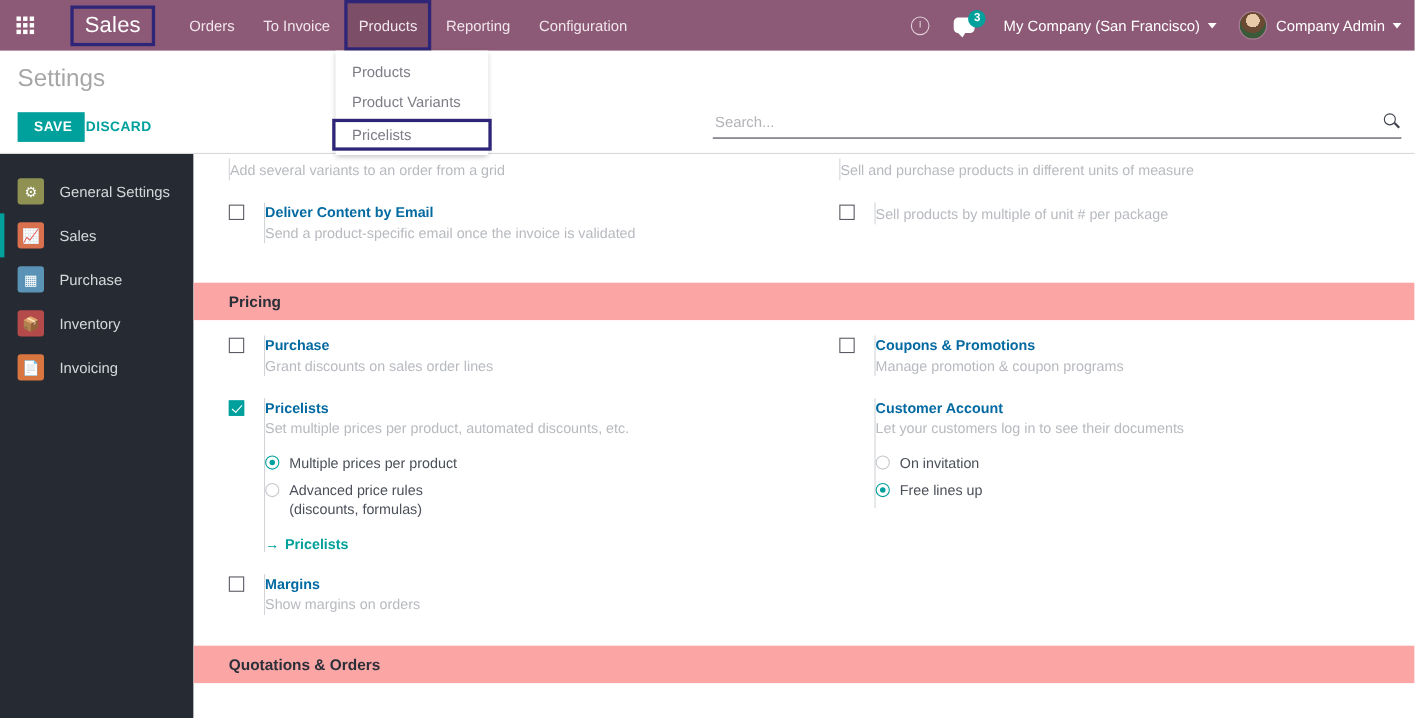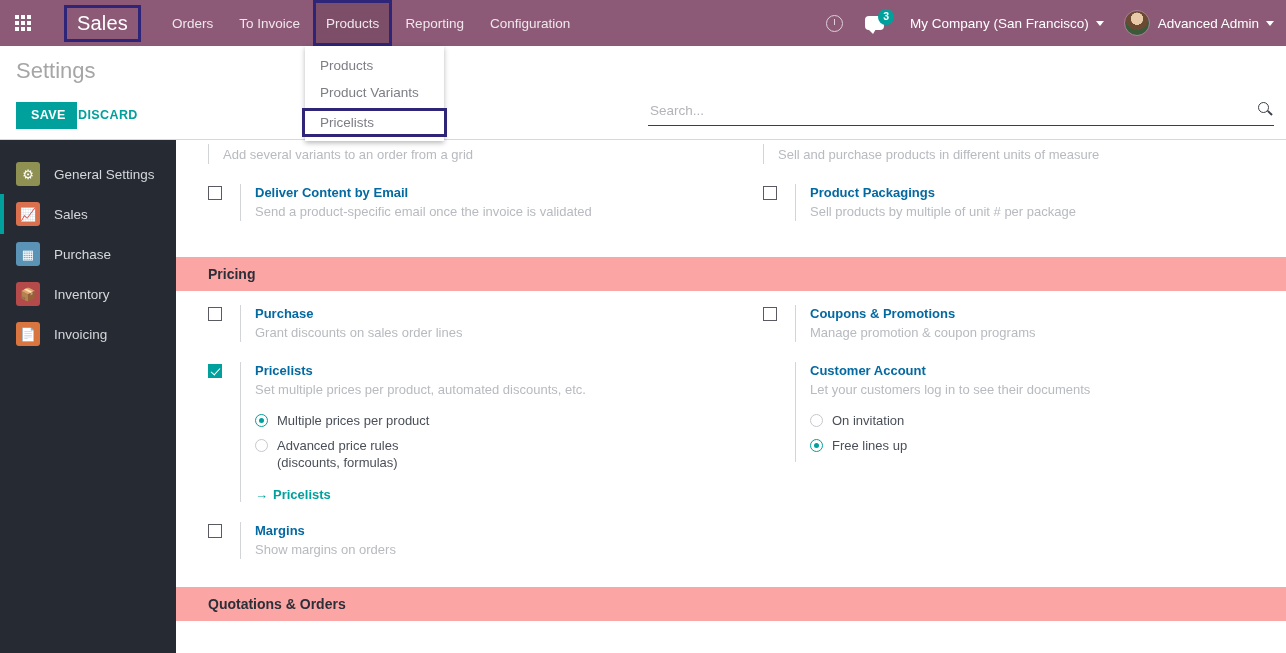--- a/index.html
+++ b/index.html
@@ -128,21 +128,21 @@
     padding: 6px 11px 7px 15px; cursor: pointer;
   }
   .btn-discard {
     position: absolute; left: 70px; top: 56px;
     color: #00a09d; font-size: 12.5px; font-weight: 700; letter-spacing: .4px;
     padding: 6px 8px 7px 8px; cursor: pointer;
   }
   .searchbar {
     position: absolute; left: 648px; top: 56px;
     width: 626px; border-bottom: 1px solid #3b3f4a;
-    display: flex; align-items: flex-start; padding-bottom: 6px; gap: 12px;
+    display: flex; align-items: center; padding-bottom: 6px; gap: 12px;
   }
   .search-input {
     border: 0; outline: 0; width: 590px;
     font-size: 13.5px; color: #4a4a52;
     font-family: "Liberation Sans", sans-serif;
     background: transparent;
   }
   .search-input::placeholder { color: #b3b3b9; }
   .search-icon { margin-left: auto; width: 16px; height: 16px; position: relative; cursor: pointer; }
   .search-icon i {
@@ -202,21 +202,21 @@
     width: 14px; height: 14px; min-width: 14px;
     border: 1.5px solid #5a5a63; background: #fff;
     margin-top: 2px; margin-right: 18px; cursor: pointer; position: relative;
   }
   .cb.checked { background: #00a09d; border-color: #00a09d; }
   .cb.checked:after {
     content: ""; position: absolute; left: 3.5px; top: 1px;
     width: 4px; height: 8px; border: solid #ffffff;
     border-width: 0 1.8px 1.8px 0; transform: rotate(42deg);
   }
-  .sbody { border-left: 1px solid #d2d4d8; padding-left: 14px; flex: 1; }
+  .sbody { border-left: 1px solid #d2d4d8; flex: 1; }
   .stitle { font-size: 13px; font-weight: 700; color: #0369a1; line-height: 17px; }
   .sdesc { font-size: 13px; color: #b7babf; line-height: 19px; margin-top: 1px; }
   .spacer-row { width: 50%; padding: 14px 22px 6px 32px; display:flex; }
 
   .opts { margin-top: 13px; }
   .opt { display: flex; align-items: flex-start; margin-bottom: 8px; cursor: pointer; }
   .radio {
     width: 13px; height: 13px; min-width: 13px; border-radius: 50%;
     border: 1.5px solid #c6c8cc; background: #fff; margin-right: 9px; margin-top: 2px; position: relative;
   }
@@ -262,21 +262,21 @@
     <div class="chat-wrap">
       <div class="chat-bubble"></div>
       <span class="chat-badge">3</span>
     </div>
     <div class="company-sel">
       <span>My Company (San Francisco)</span>
       <span class="caret"></span>
     </div>
     <div class="user-wrap">
       <div class="avatar"></div>
-      <span class="user-name">Advanced Admin</span>
+      <span class="user-name">Company Admin</span>
       <span class="caret"></span>
     </div>
   </div>
 </div>
 
 <div class="control">
   <div class="page-title">Settings</div>
   <div class="btn-save">SAVE</div>
   <div class="btn-discard">DISCARD</div>
   <div class="searchbar">
@@ -336,21 +336,20 @@
     <div class="srow">
       <span class="cb"></span>
       <div class="sbody">
         <div class="stitle">Deliver Content by Email</div>
         <div class="sdesc">Send a product-specific email once the invoice is validated</div>
       </div>
     </div>
     <div class="srow">
       <span class="cb"></span>
       <div class="sbody">
-        <div class="stitle">Product Packagings</div>
         <div class="sdesc">Sell products by multiple of unit # per package</div>
       </div>
     </div>
   </div>
 
   <div style="height:30px"></div>
 
   <div class="sec-header">Pricing</div>
 
   <div class="rows">

